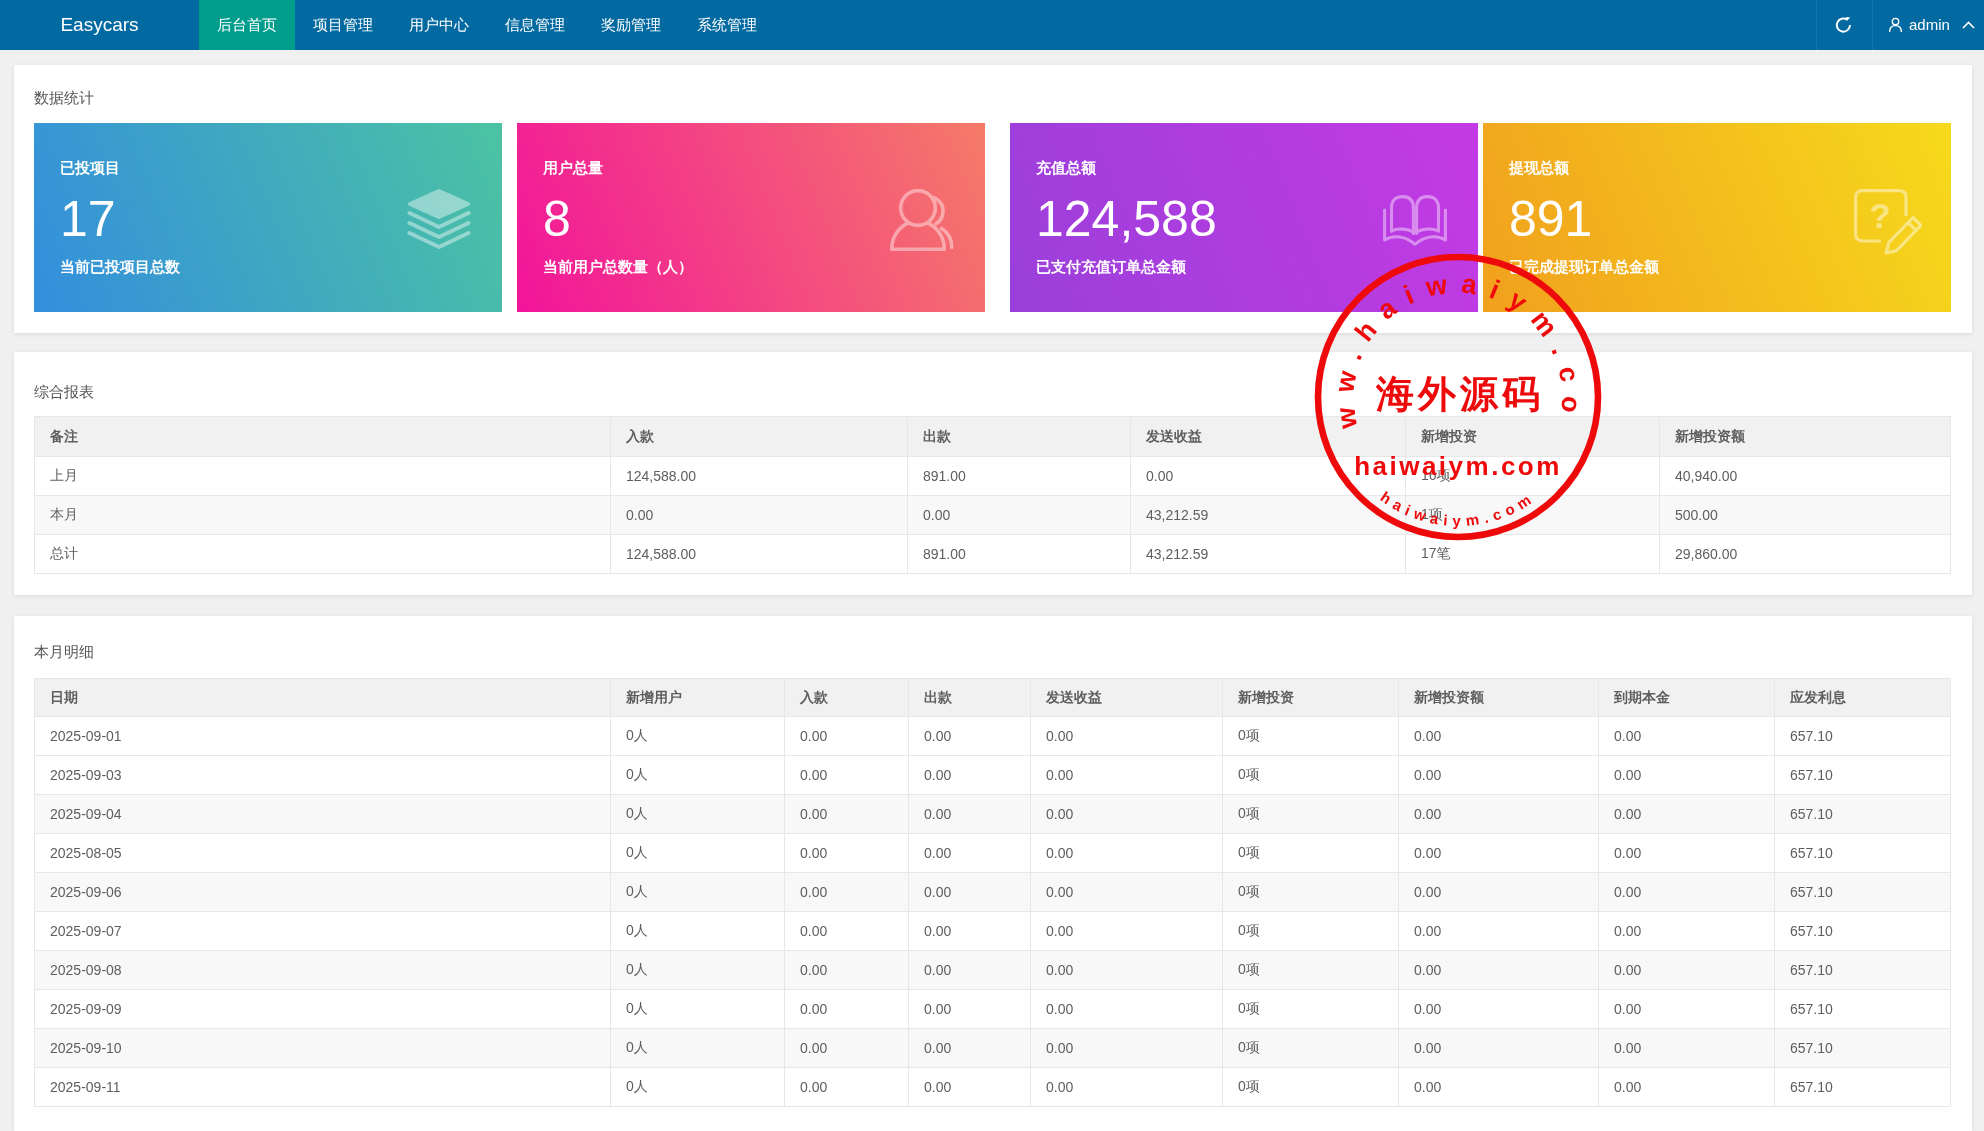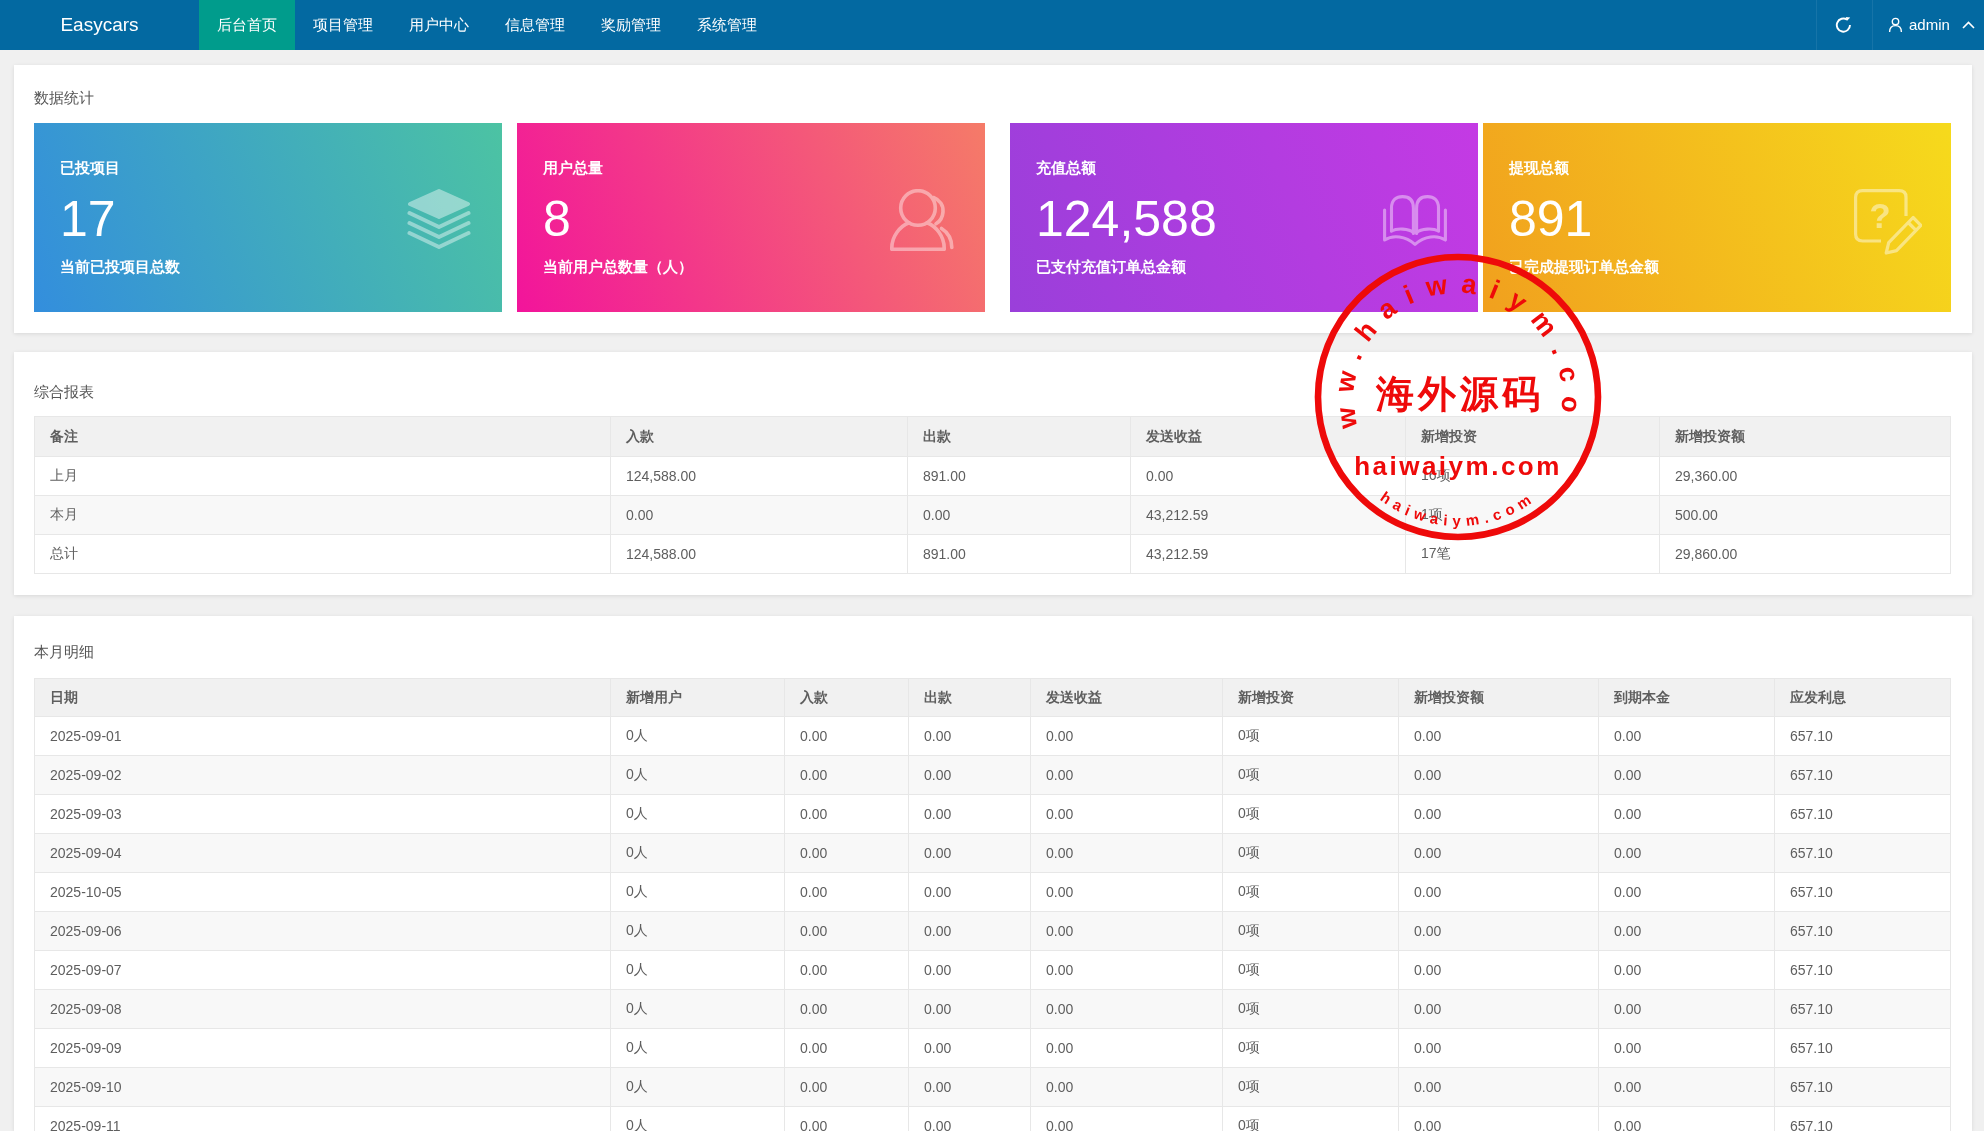--- a/index.html
+++ b/index.html
@@ -152,21 +152,21 @@
           <th>发送收益</th>
           <th>新增投资</th>
           <th>新增投资额</th>
         </tr>
   <tr>
           <td>上月</td>
           <td>124,588.00</td>
           <td>891.00</td>
           <td>0.00</td>
           <td>16项</td>
-          <td>29,360.00</td>
+          <td>40,940.00</td>
         </tr>
   <tr class="even">
           <td>本月</td>
           <td>0.00</td>
           <td>0.00</td>
           <td>43,212.59</td>
           <td>1项</td>
           <td>500.00</td>
         </tr>
   <tr>
@@ -212,31 +212,20 @@
           <td>2025-09-01</td>
           <td>0人</td>
           <td>0.00</td>
           <td>0.00</td>
           <td>0.00</td>
           <td>0项</td>
           <td>0.00</td>
           <td>0.00</td>
           <td>657.10</td>
         </tr>
-  <tr class="even">
-          <td>2025-09-02</td>
-          <td>0人</td>
-          <td>0.00</td>
-          <td>0.00</td>
-          <td>0.00</td>
-          <td>0项</td>
-          <td>0.00</td>
-          <td>0.00</td>
-          <td>657.10</td>
-        </tr>
   <tr>
           <td>2025-09-03</td>
           <td>0人</td>
           <td>0.00</td>
           <td>0.00</td>
           <td>0.00</td>
           <td>0项</td>
           <td>0.00</td>
           <td>0.00</td>
           <td>657.10</td>
@@ -246,21 +235,21 @@
           <td>0人</td>
           <td>0.00</td>
           <td>0.00</td>
           <td>0.00</td>
           <td>0项</td>
           <td>0.00</td>
           <td>0.00</td>
           <td>657.10</td>
         </tr>
   <tr>
-          <td>2025-10-05</td>
+          <td>2025-08-05</td>
           <td>0人</td>
           <td>0.00</td>
           <td>0.00</td>
           <td>0.00</td>
           <td>0项</td>
           <td>0.00</td>
           <td>0.00</td>
           <td>657.10</td>
         </tr>
   <tr class="even">

